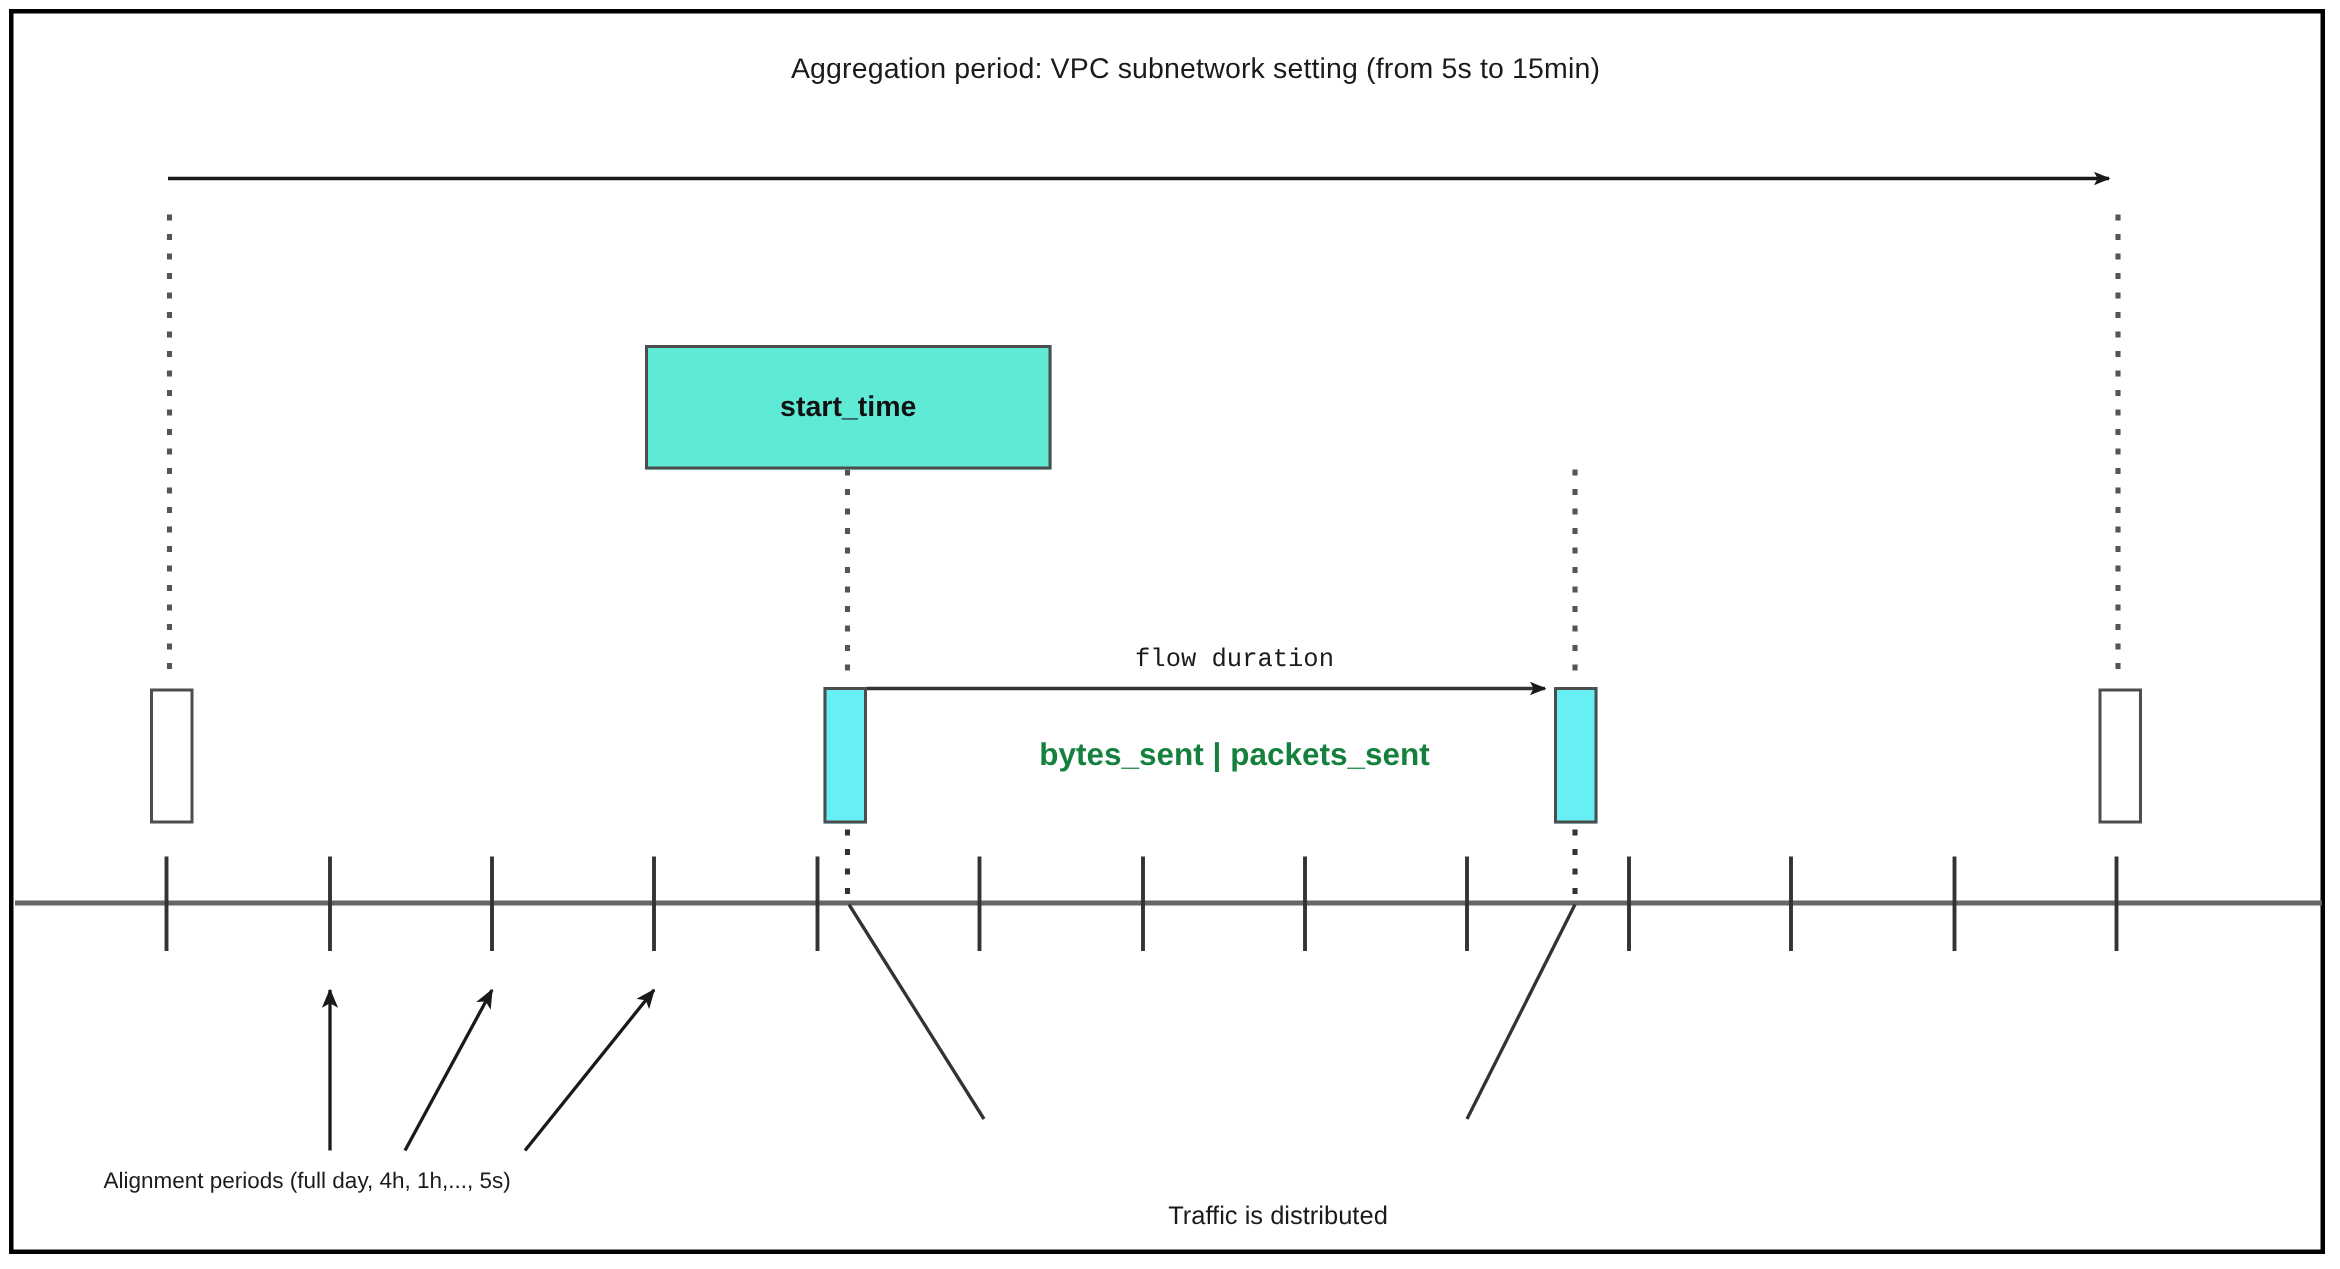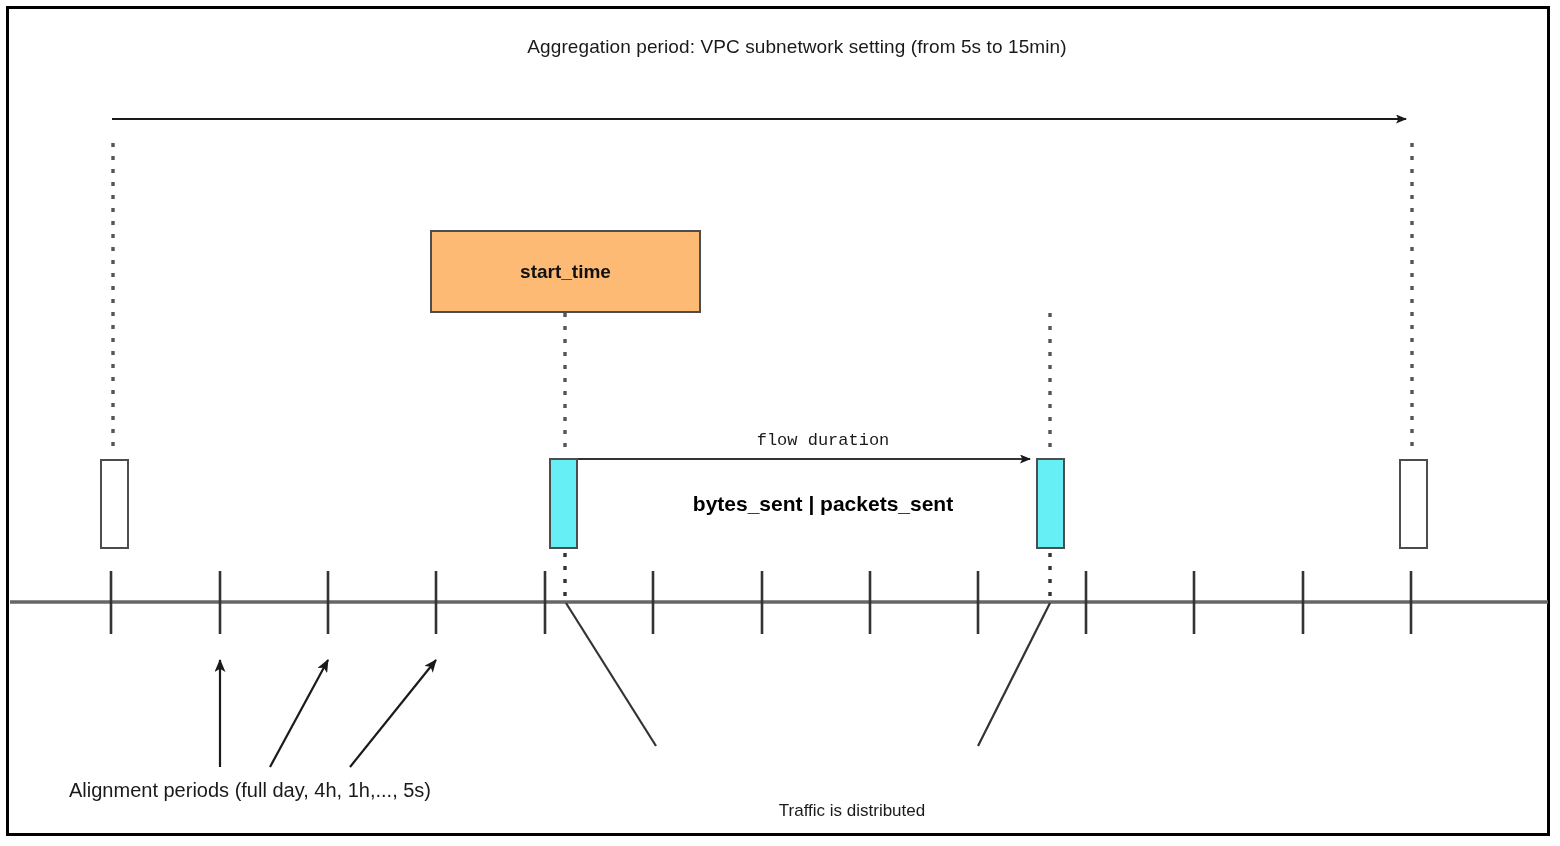--- a/index.html
+++ b/index.html
@@ -44,21 +44,21 @@
     left: 0;
     top: 36px;
     width: 1560px;
     text-align: center;
     font-size: 19px;
     letter-spacing: 0.1px;
   }
   .tbox {
     position: absolute;
     border: 2px solid #4d4d4d;
-    background: #fdba74;
+    background: #5eead4;
     box-sizing: border-box;
     display: flex;
     align-items: center;
     justify-content: center;
     font-size: 19px;
     font-weight: bold;
     color: #111111;
   }
   #box-start-time { left: 430px; top: 230px; width: 271px; height: 83px; }
   #box-end-time   { left: 913px; top: 230px; width: 273px; height: 83px; }
@@ -84,26 +84,26 @@
     font-size: 17px;
     font-family: Liberation Mono, monospace;
   }
   #label-flow-metrics {
     left: 563px;
     top: 492px;
     width: 486px;
     text-align: center;
     font-size: 21px;
     font-weight: bold;
-    color: #000000;
+    color: #15803d;
   }
   #caption-alignment-periods {
     left: 52px;
     top: 779px;
-    font-size: 20px;
+    font-size: 15px;
   }
   #caption-traffic-distribution {
     left: 690px;
     top: 748px;
     width: 290px;
     text-align: center;
     font-size: 17px;
     line-height: 25px;
   }
 </style>

